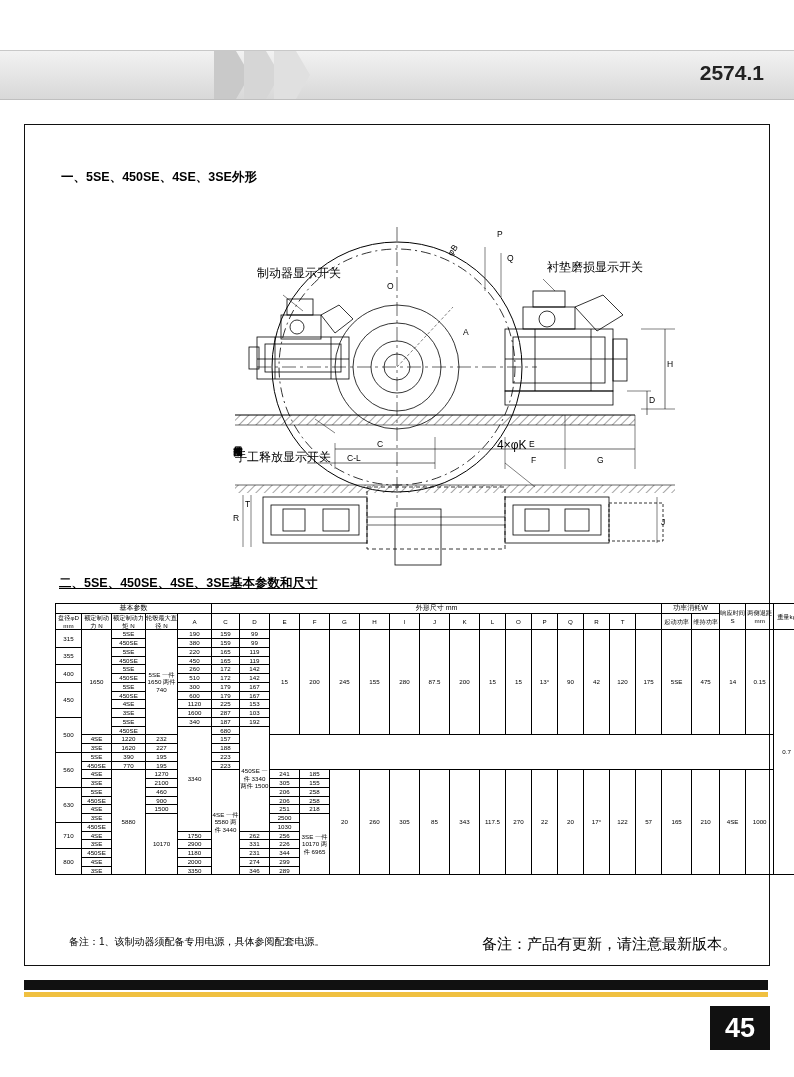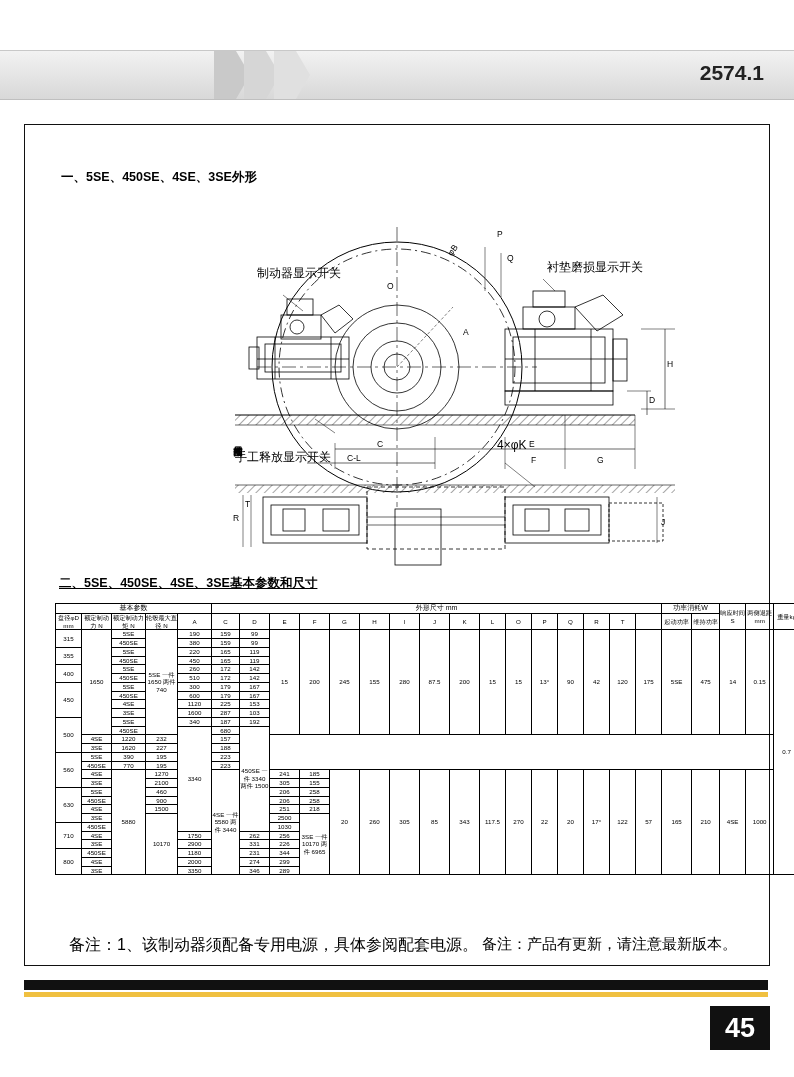--- a/index.html
+++ b/index.html
@@ -70,21 +70,21 @@
   .tablewrap{position:absolute;left:30px;top:478px;width:684px;}
   table.spec{
     border-collapse:collapse;font-size:6.2px;width:684px;table-layout:fixed;
   }
   table.spec th,table.spec td{
     border:0.5px solid #000;text-align:center;vertical-align:middle;
     padding:0;line-height:1.25;
   }
   table.spec th{font-weight:normal;}
   .grp{font-size:7px;}
-  .notes-left{position:absolute;left:44px;top:810px;font-size:16px;}
+  .notes-left{position:absolute;left:44px;top:810px;font-size:10px;}
   .notes-right{position:absolute;right:32px;top:810px;font-size:15px;}
   
   .footbar{
     position:absolute;left:24px;top:980px;width:744px;height:10px;
     background:#111;
   }
   .footbar2{
     position:absolute;left:24px;top:992px;width:744px;height:5px;
     background:#f0c040;
   }

